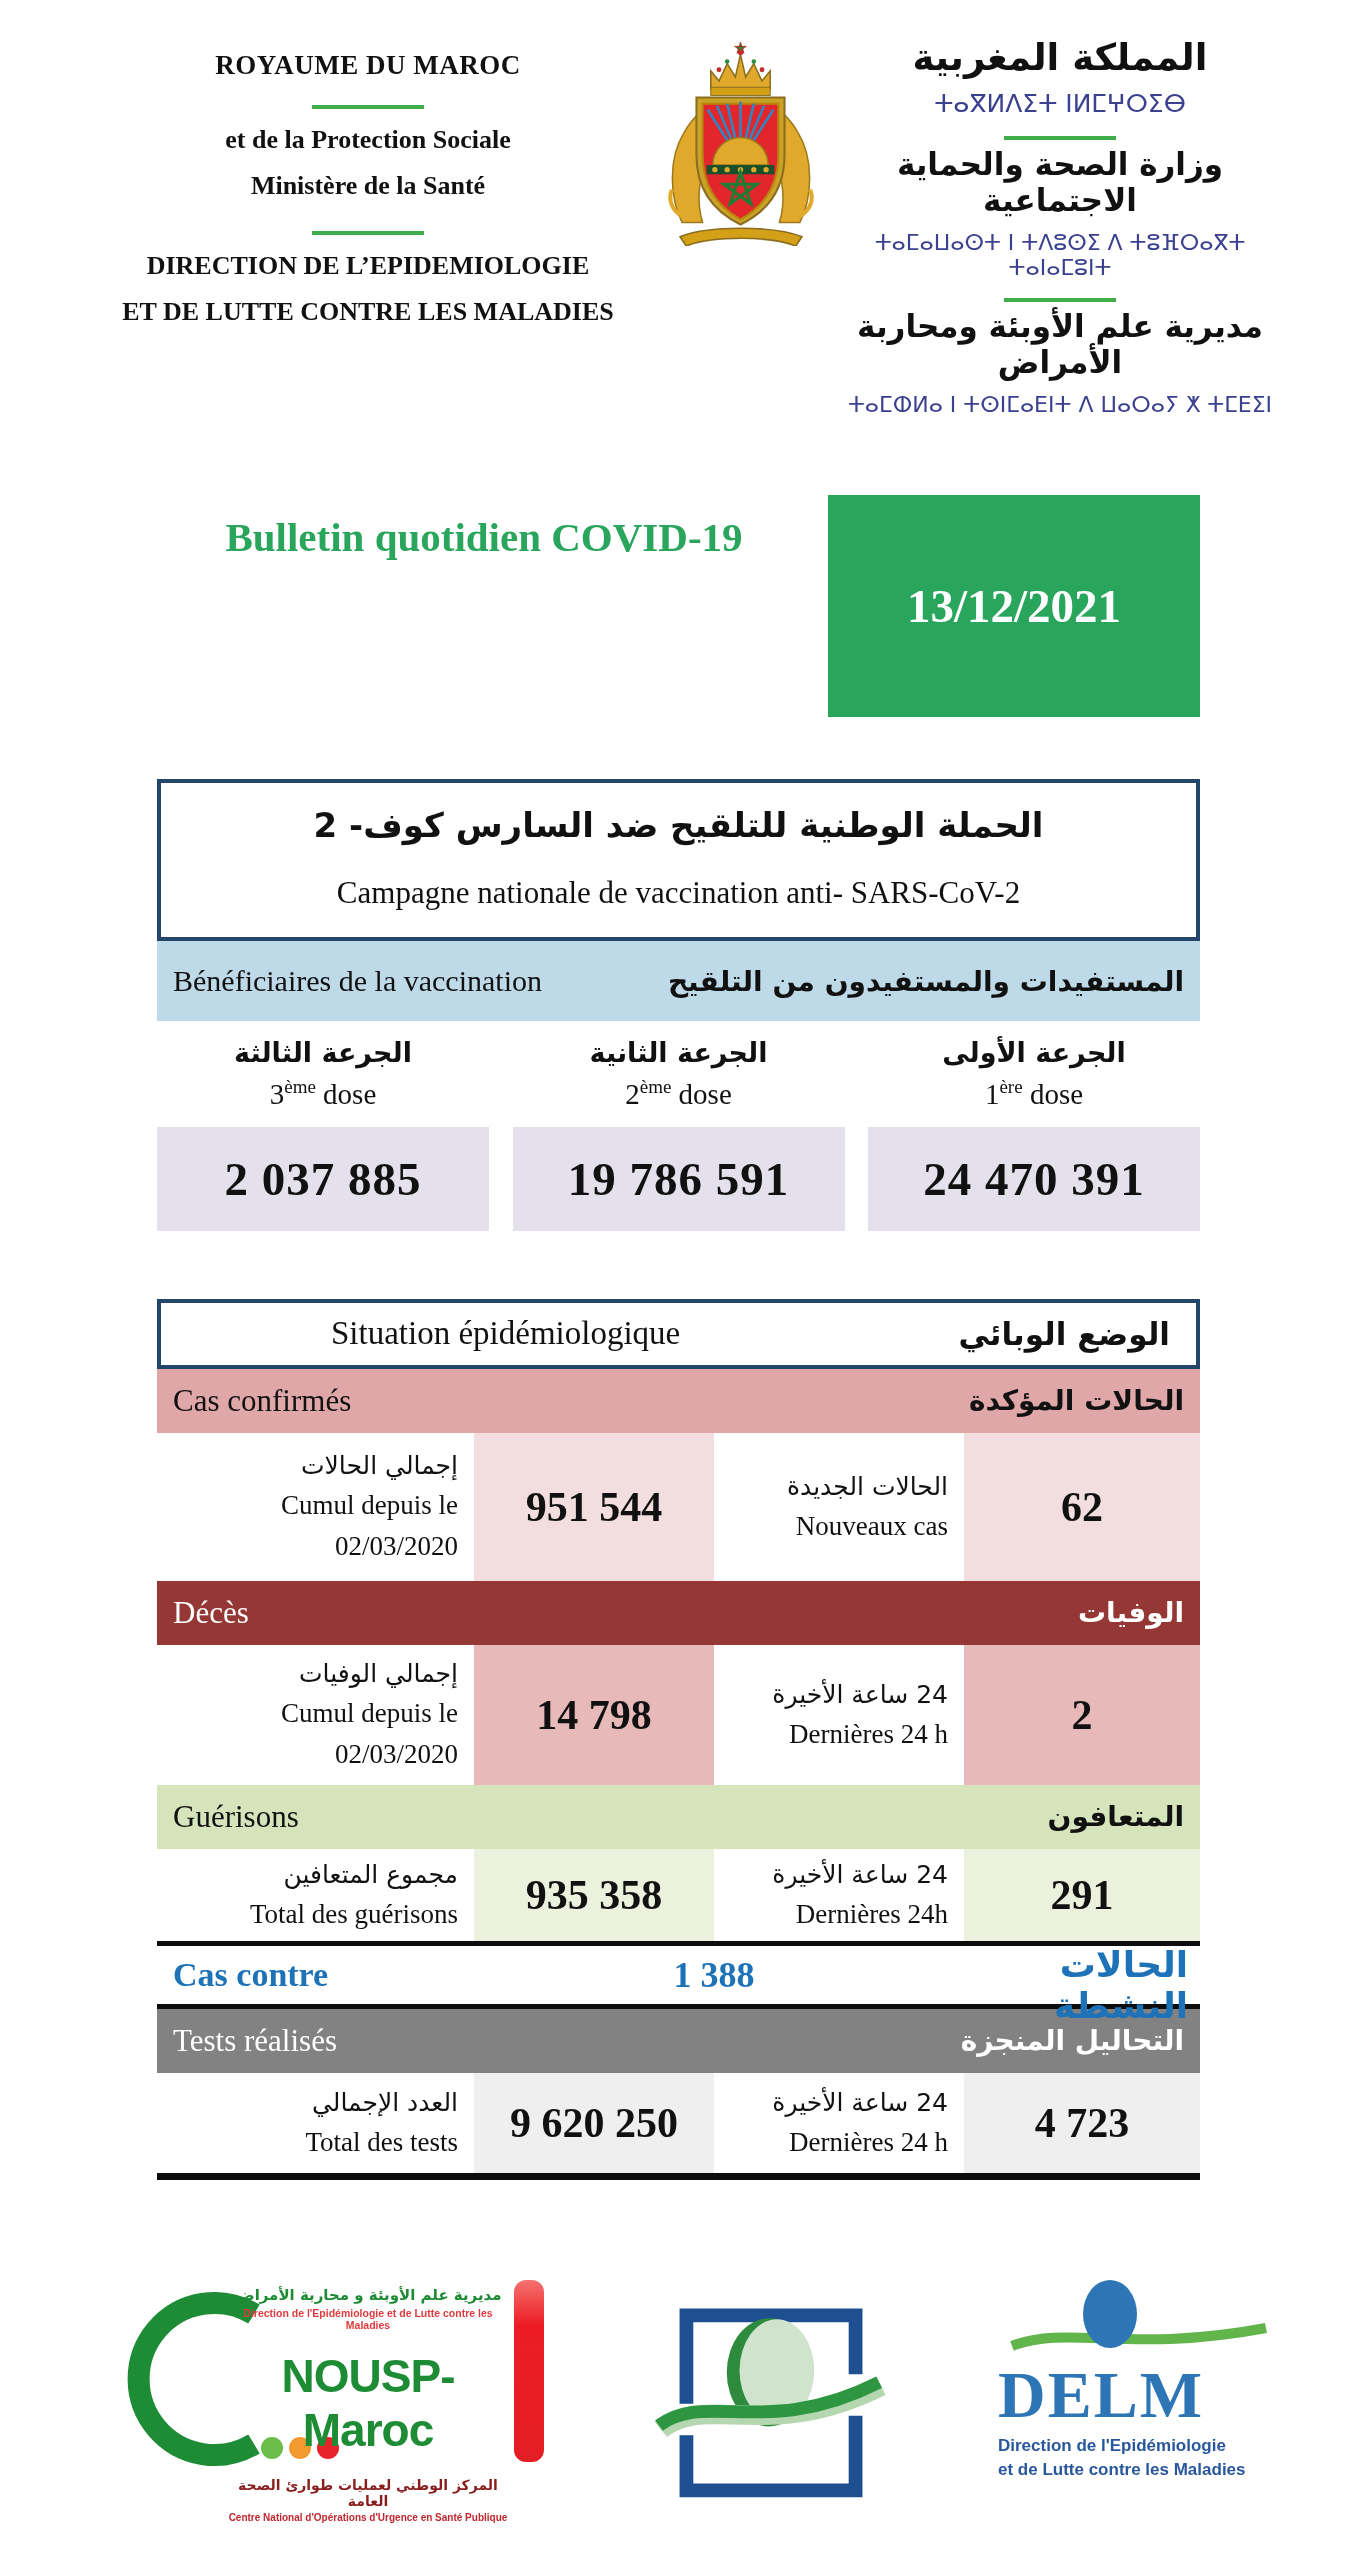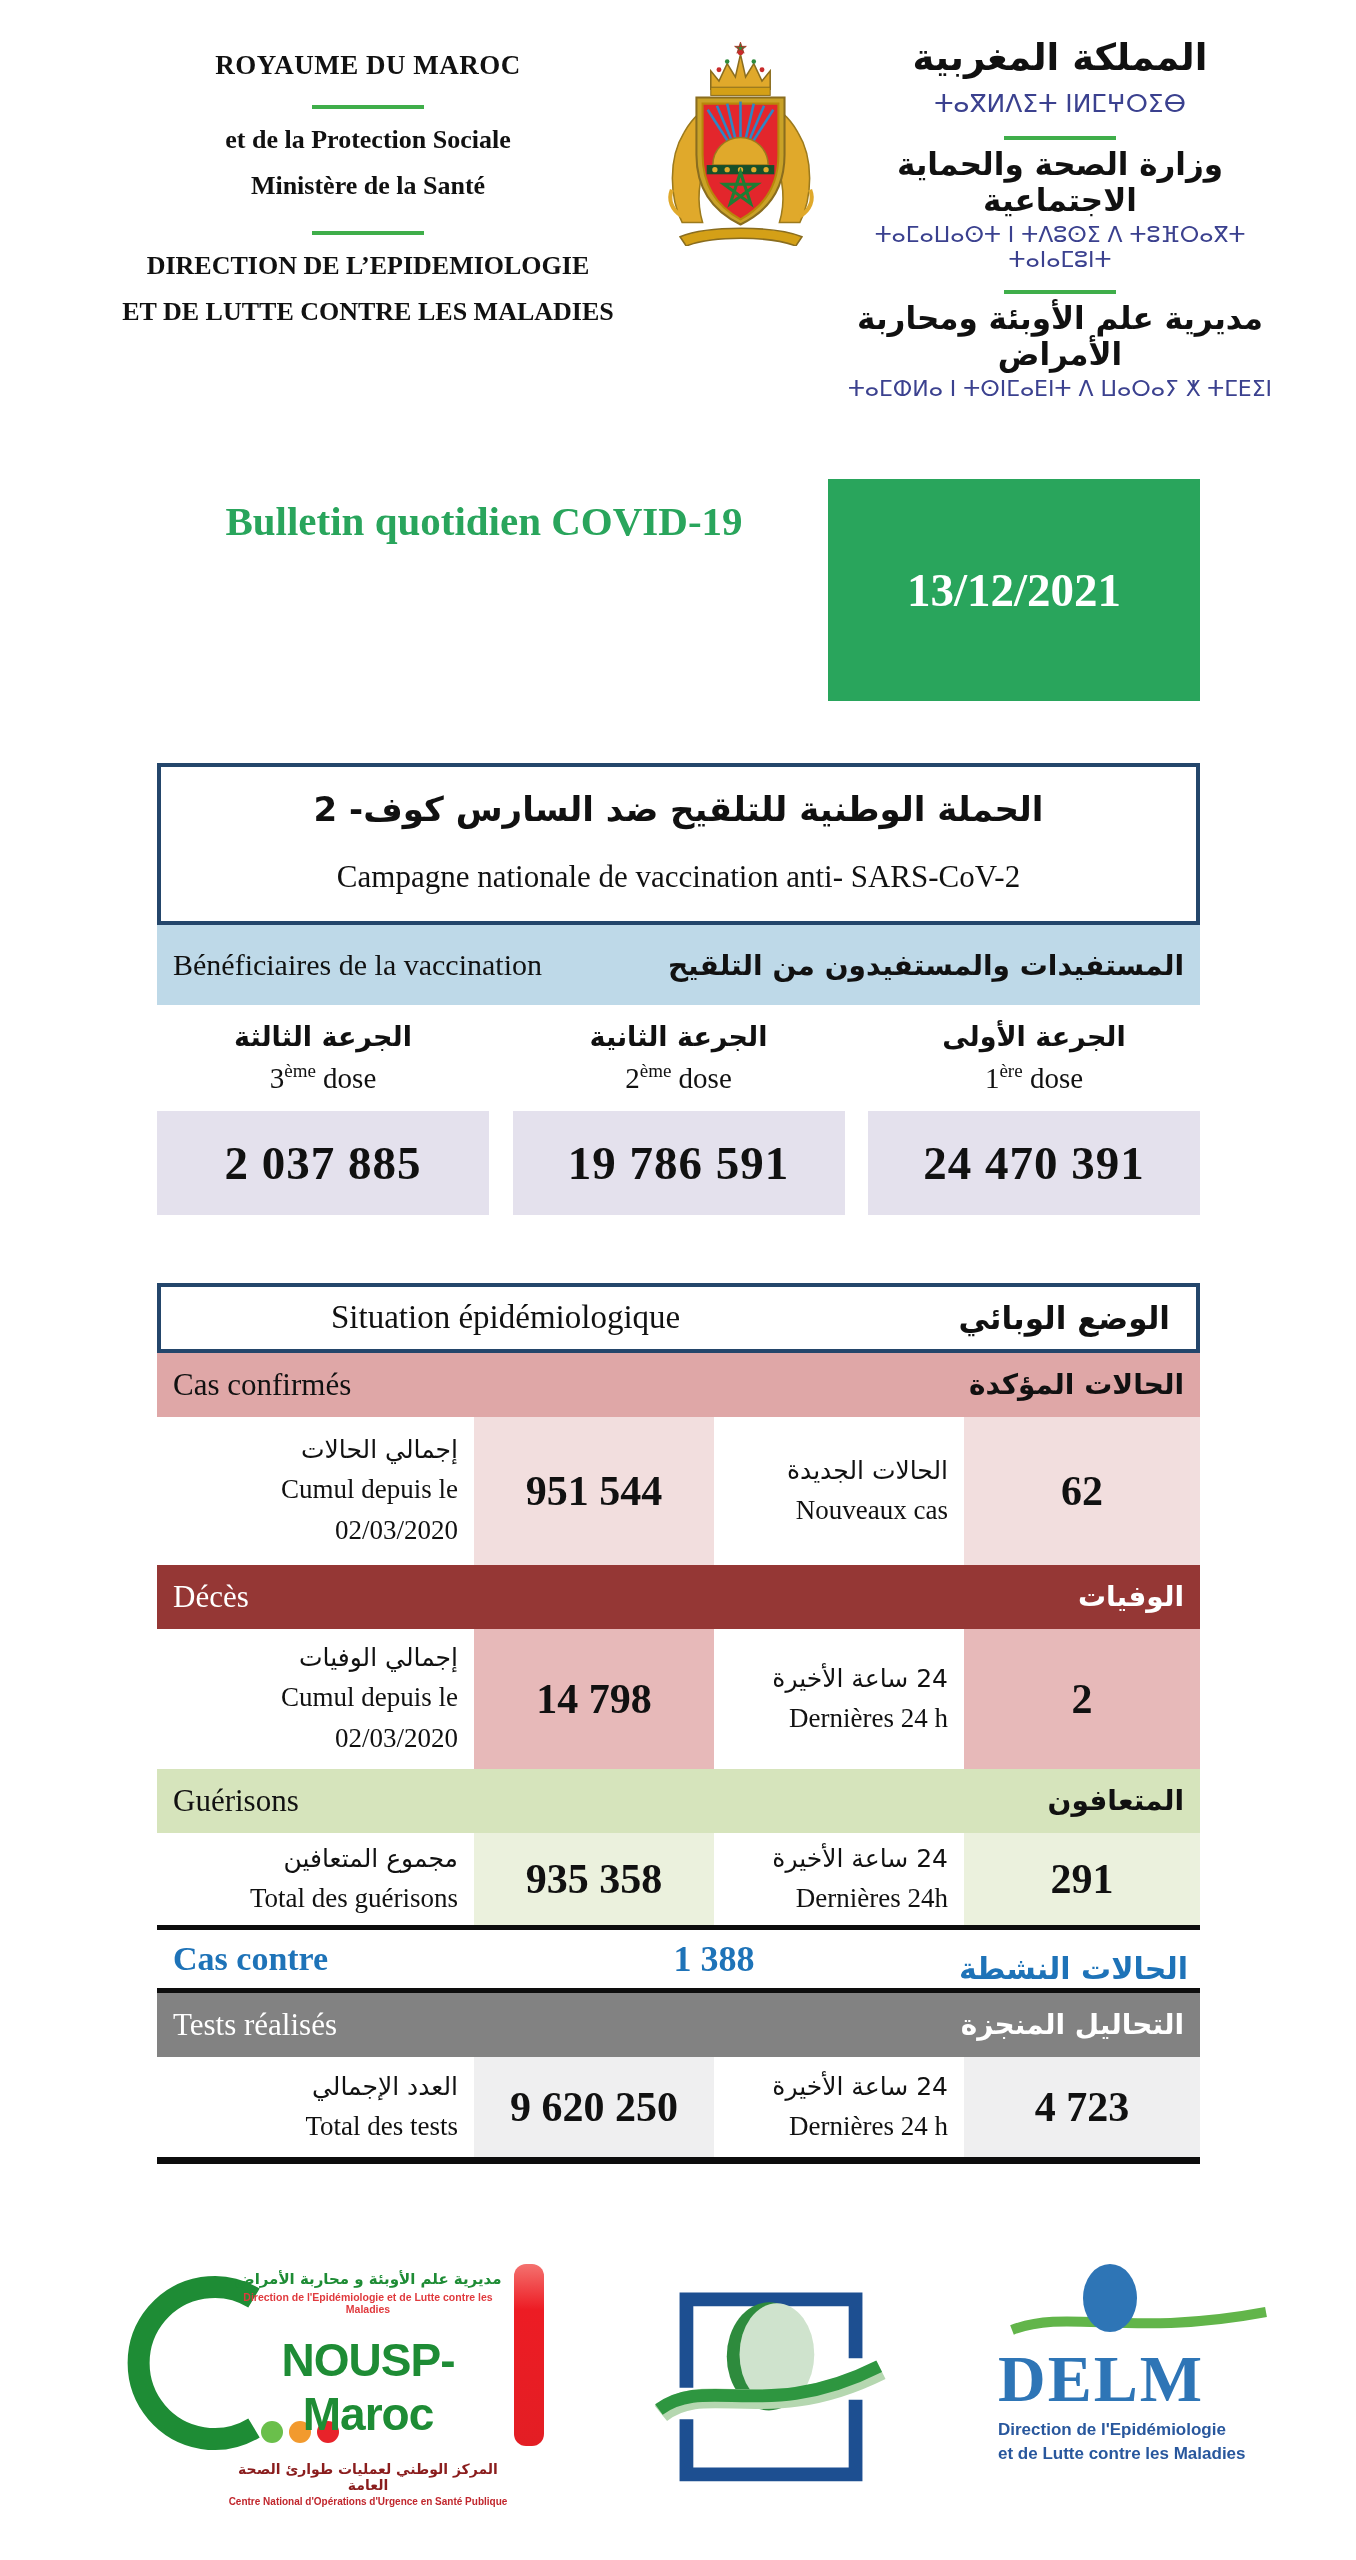--- a/index.html
+++ b/index.html
@@ -12,21 +12,21 @@
   .h-l1{font-size:27px;font-weight:bold;letter-spacing:.5px;}
   .h-l2{font-size:26px;font-weight:bold;margin-top:16px;}
   .gdiv{height:4px;width:112px;background:#3fae4a;margin:24px auto 8px;}
   .crest{width:186px;flex:0 0 auto;}
   .hdr-right{flex:1;text-align:center;}
   .ar{font-family:"DejaVu Sans",sans-serif;}
   .tif{font-family:"DejaVu Sans",sans-serif;color:#3b418f;}
   .h-r1{font-size:37px;font-weight:bold;}
   .h-rt1{font-size:25px;margin-top:10px;}
   .h-r2{font-size:31px;font-weight:bold;margin-top:4px;}
-  .h-rt2{font-size:22px;margin-top:4px;}
+  .h-rt2{font-size:22px;margin-top:12px;}
 
   
   .title-sec{display:flex;margin-top:52px;padding-left:140px;}
   .title-left{flex:1;text-align:center;padding-top:4px;}
   .t-ar{font-size:64px;font-weight:bold;color:#29a55c;}
   .t-fr{font-size:41px;font-weight:bold;color:#29a55c;margin-top:40px;}
   .date-box{width:372px;height:222px;background:#29a55c;color:#fff;display:flex;
             align-items:center;justify-content:center;font-size:47px;font-weight:bold;
             margin-right:156px;margin-top:26px;}
 
@@ -78,21 +78,21 @@
   .h2t{min-height:100px;}
   .t-conf{background:#f2dede;}
   .t-death{background:#e7b9b9;}
   .t-rec{background:#ebf1dd;}
   .t-test{background:#efeff0;}
   .rule{height:5px;background:#0d0d0d;}
   .rule-thick{height:7px;background:#0d0d0d;}
   .active-row{display:flex;align-items:center;height:58px;color:#1e73b8;font-weight:bold;}
   .active-fr{width:317px;padding-left:16px;font-size:34px;box-sizing:border-box;}
   .active-val{width:480px;text-align:center;font-size:36px;}
-  .active-ar{flex:1;text-align:right;padding-right:12px;font-size:30px;margin-top:20px;}
+  .active-ar{flex:1;text-align:right;padding-right:12px;font-size:36px;margin-top:20px;}
 
   
   .foot{margin-top:96px;display:flex;align-items:flex-start;justify-content:space-between;
         padding:0 78px 0 104px;}
   .nousp{position:relative;width:440px;height:215px;}
   .nousp-text{position:absolute;left:118px;top:10px;width:292px;text-align:center;}
   .nousp-ar-top{font-size:15px;font-weight:bold;color:#1e8c35;}
   .nousp-fr-top{font-size:10.5px;font-weight:bold;color:#e03a3e;margin-top:3px;
                 font-family:"Liberation Sans",sans-serif;}
   .nousp-name{font-size:46px;font-weight:bold;color:#1e8c35;margin-top:18px;

